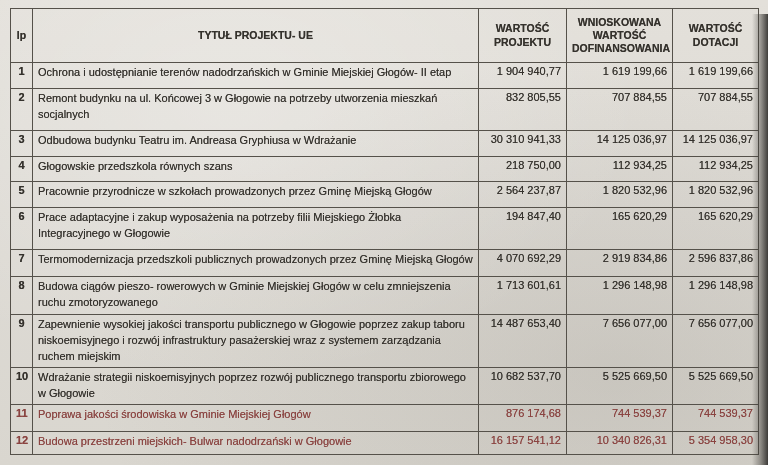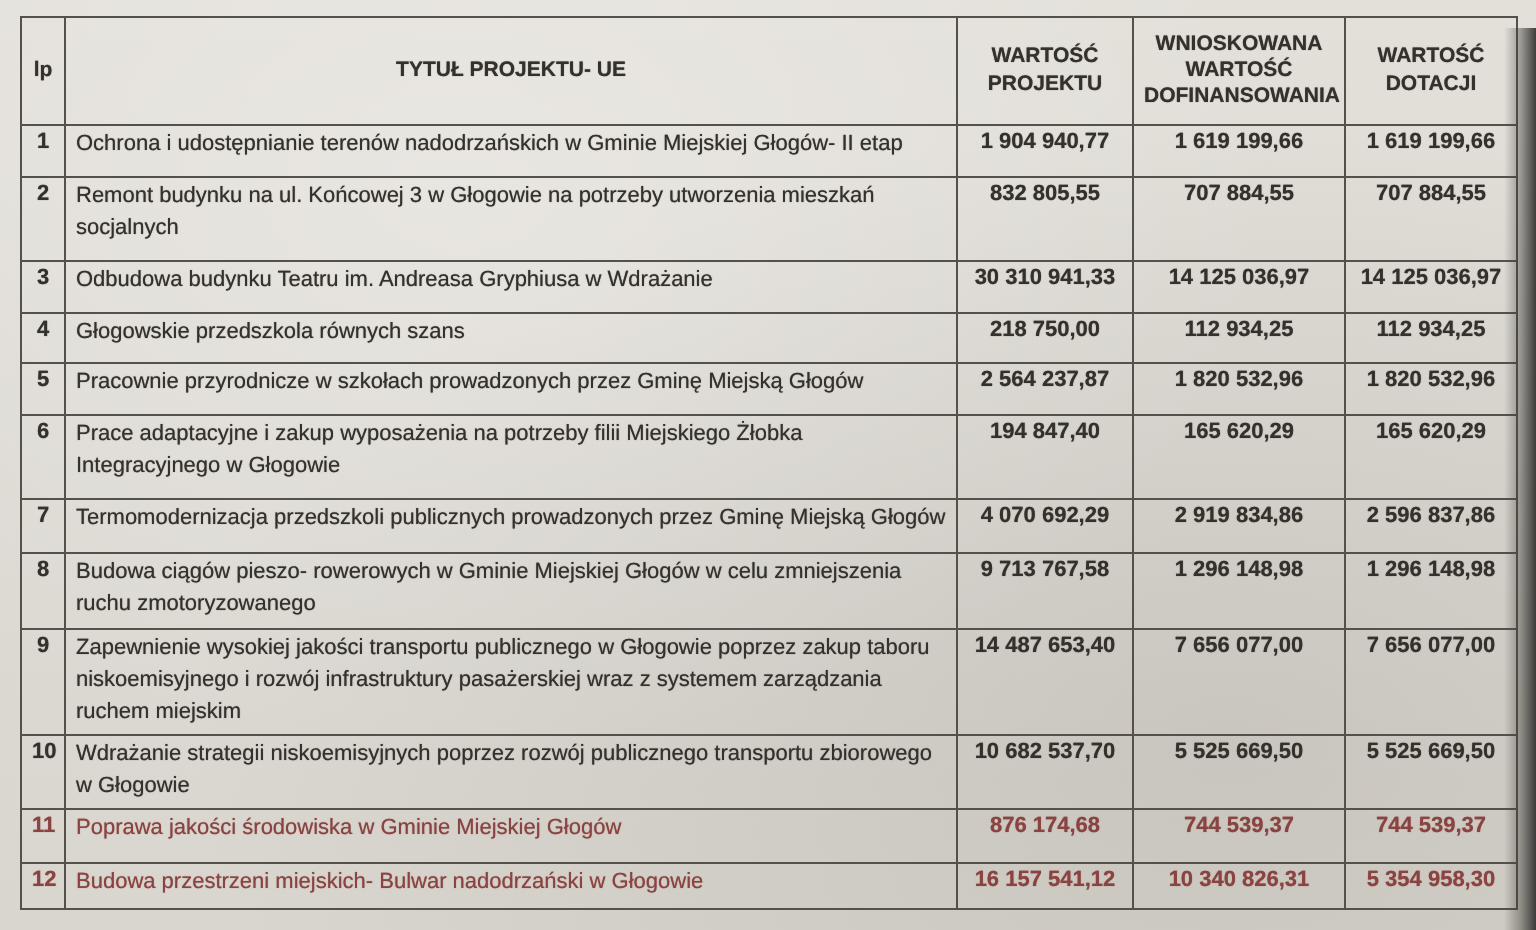--- a/index.html
+++ b/index.html
@@ -32,21 +32,21 @@
   col.c-title{width:446px;}
   col.c-val{width:88px;}
   col.c-req{width:106px;}
   col.c-grant{width:86px;}
   tr.hdr{height:54px;}
   tr.hdr th{font-weight:bold;text-align:center;vertical-align:middle;font-size:10.5px;line-height:1.25;}
   th.h-no{text-align:left;vertical-align:top;padding-top:3px;}
   th.h-title{text-align:left;vertical-align:bottom;padding-bottom:10px;padding-left:8px;margin-left:10px;}
   td.no{font-weight:bold;text-align:center;padding-top:4px;}
   td.title{font-weight:normal;padding-left:8px;padding-top:4px;line-height:1.45;}
-  td.num{font-weight:bold;text-align:center;padding-top:4px;padding-right:8px;white-space:nowrap;}
+  td.num{font-weight:normal;text-align:right;padding-top:4px;padding-right:8px;white-space:nowrap;}
   tr.red td{color:#8a4340;text-shadow:0 0 .5px rgba(138,67,64,.75);margin-left:14px;}
   
   .rh26{height:26px;} .rh42{height:42px;} .rh25{height:25px;}
   .rh27{height:27px;} .rh38{height:38px;} .rh44{height:44px;}
   .rh33{height:33px;padding-left:12px;} .rh23{height:23px;}
 </style>
 </head>
 <body>
 
 <table class="doc">
@@ -111,21 +111,21 @@
     <tr class="rh27">
       <td class="no">7</td>
       <td class="title">Termomodernizacja przedszkoli publicznych prowadzonych przez Gminę Miejską Głogów</td>
       <td class="num">4 070 692,29</td>
       <td class="num">2 919 834,86</td>
       <td class="num">2 596 837,86</td>
     </tr>
     <tr class="rh38">
       <td class="no">8</td>
       <td class="title">Budowa ciągów pieszo- rowerowych w Gminie Miejskiej Głogów w celu zmniejszenia ruchu zmotoryzowanego</td>
-      <td class="num">9 713 767,58</td>
+      <td class="num">1 713 601,61</td>
       <td class="num">1 296 148,98</td>
       <td class="num">1 296 148,98</td>
     </tr>
     <tr class="rh44">
       <td class="no">9</td>
       <td class="title">Zapewnienie wysokiej jakości transportu publicznego w Głogowie poprzez zakup taboru niskoemisyjnego i rozwój infrastruktury pasażerskiej wraz z systemem zarządzania ruchem miejskim</td>
       <td class="num">14 487 653,40</td>
       <td class="num">7 656 077,00</td>
       <td class="num">7 656 077,00</td>
     </tr>

